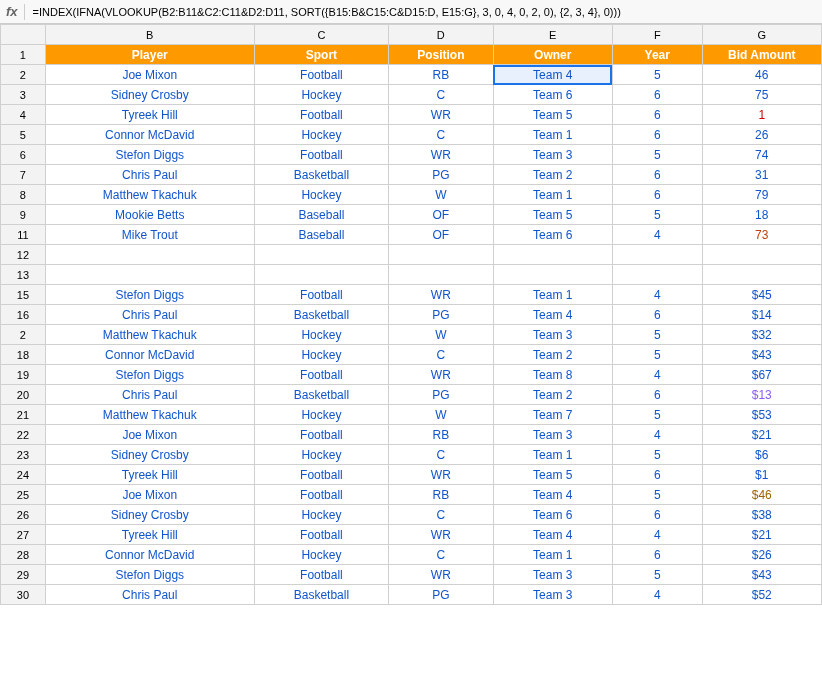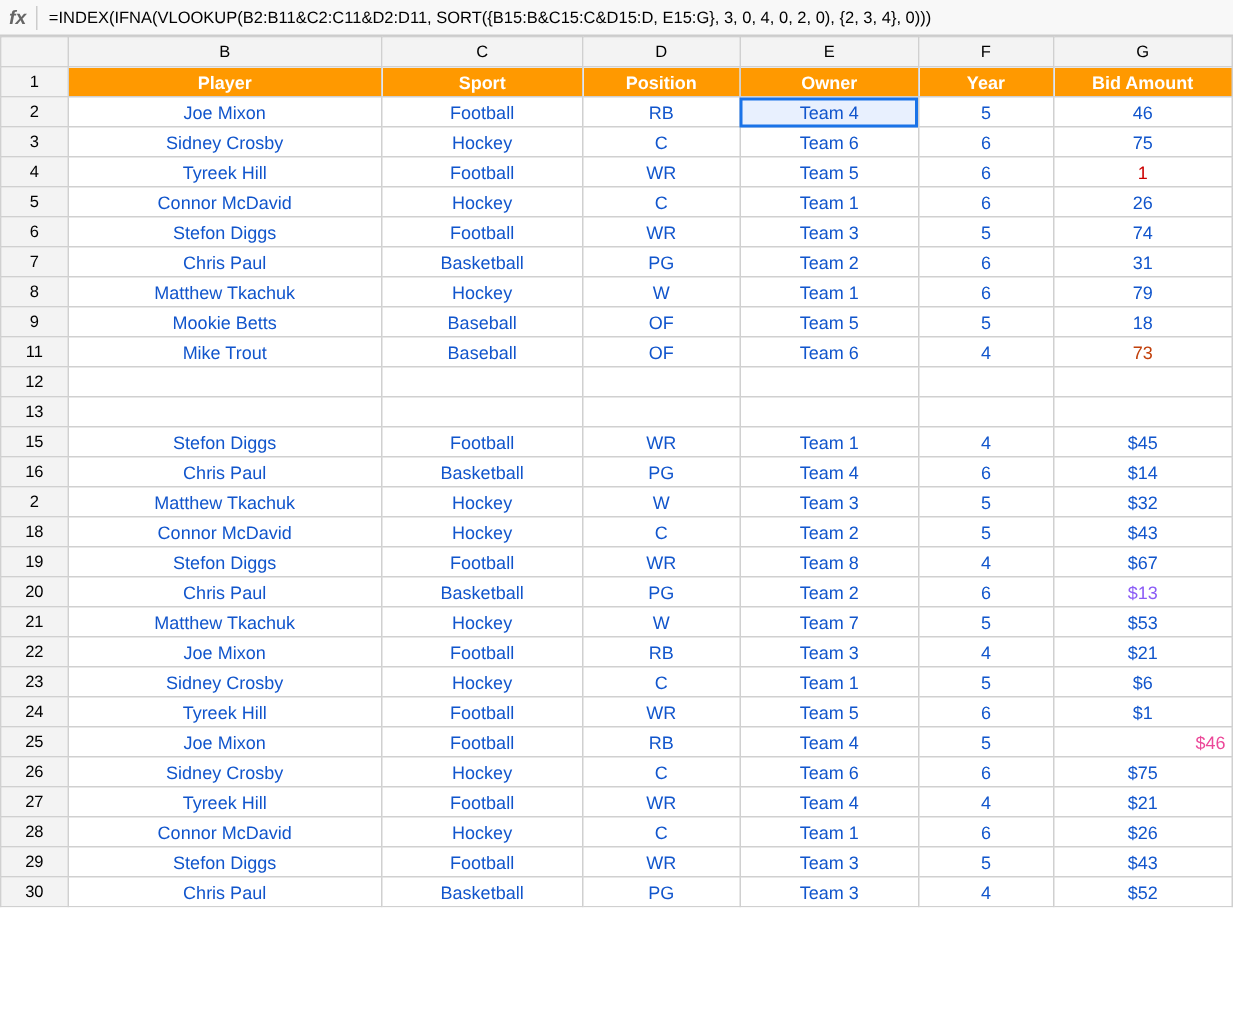--- a/index.html
+++ b/index.html
@@ -274,30 +274,30 @@
           <td style="color: rgb(17, 85, 204);">6</td>
           <td style="color: rgb(17, 85, 204);">$1</td>
         </tr>
         <tr>
           <td class="row-num">25</td>
           <td style="color: rgb(17, 85, 204);">Joe Mixon</td>
           <td style="color: rgb(17, 85, 204);">Football</td>
           <td style="color: rgb(17, 85, 204);">RB</td>
           <td style="color: rgb(17, 85, 204);">Team 4</td>
           <td style="color: rgb(17, 85, 204);">5</td>
-          <td style="color: #ec4899; text-align: right;">$46</td>
+          <td style="color: #a16207;">$46</td>
         </tr>
         <tr>
           <td class="row-num">26</td>
           <td style="color: rgb(17, 85, 204);">Sidney Crosby</td>
           <td style="color: rgb(17, 85, 204);">Hockey</td>
           <td style="color: rgb(17, 85, 204);">C</td>
           <td style="color: rgb(17, 85, 204);">Team 6</td>
           <td style="color: rgb(17, 85, 204);">6</td>
-          <td style="color: rgb(17, 85, 204);">$75</td>
+          <td style="color: rgb(17, 85, 204);">$38</td>
         </tr>
         <tr>
           <td class="row-num">27</td>
           <td style="color: rgb(17, 85, 204);">Tyreek Hill</td>
           <td style="color: rgb(17, 85, 204);">Football</td>
           <td style="color: rgb(17, 85, 204);">WR</td>
           <td style="color: rgb(17, 85, 204);">Team 4</td>
           <td style="color: rgb(17, 85, 204);">4</td>
           <td style="color: rgb(17, 85, 204);">$21</td>
         </tr>

